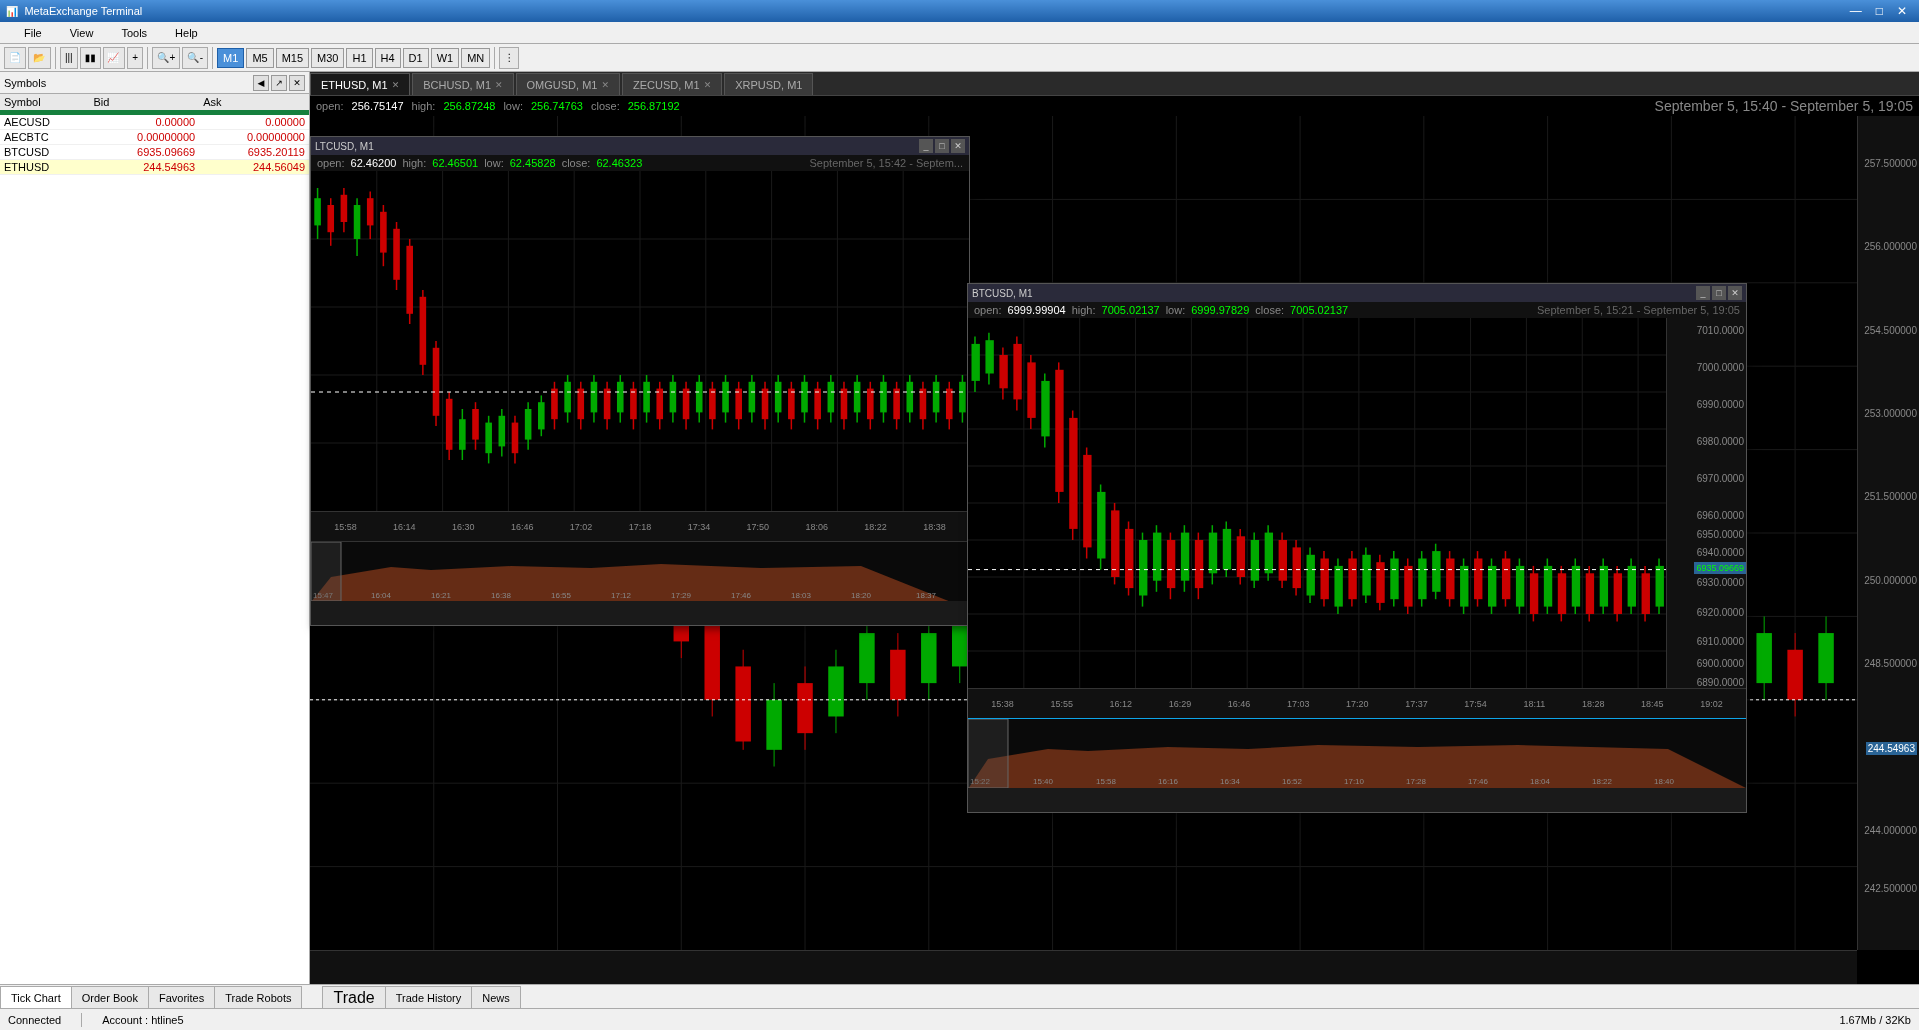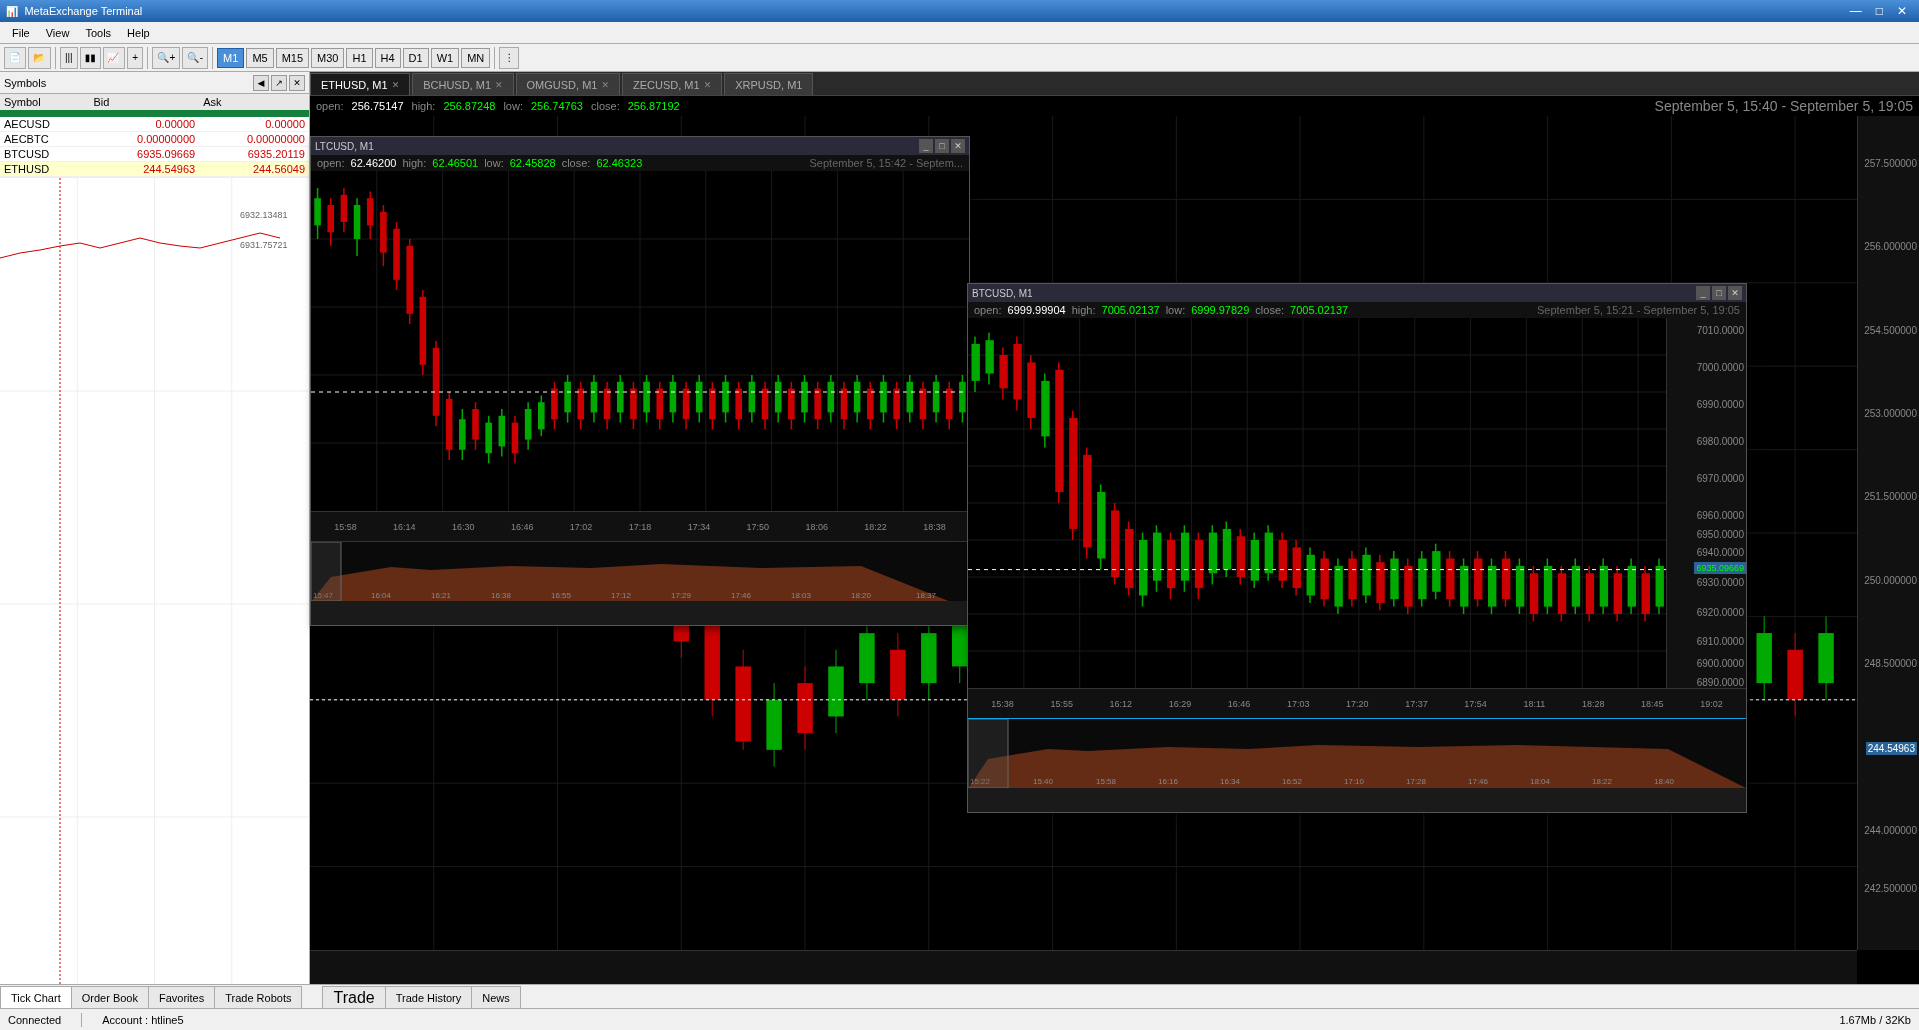--- a/index.html
+++ b/index.html
@@ -43,20 +43,21 @@
       height: 22px;
       display: flex;
       align-items: center;
       padding: 0 4px;
       border-bottom: 1px solid #aaa;
     }
     .menu-item {
       padding: 2px 8px;
       cursor: pointer;
       font-size: 11px;
+      margin-left: 12px;
     }
 
     
     .toolbar {
       background: #f0f0f0;
       height: 28px;
       display: flex;
       align-items: center;
       padding: 0 4px;
       border-bottom: 1px solid #aaa;
@@ -115,21 +116,21 @@
       justify-content: center;
     }
 
     .symbols-table {
       width: 100%;
       border-collapse: collapse;
       font-size: 11px;
     }
     .symbols-table th {
       background: #e8e8e8;
-      border-bottom: 7px solid #15803d;
+      border-bottom: 5px solid #15803d;
       padding: 2px 4px;
       text-align: left;
       font-weight: normal;
     }
     .symbols-table td {
       padding: 1px 4px;
       border-bottom: 1px solid #f0f0f0;
     }
     .bid-col { color: #cc0000; text-align: right; }
     .ask-col { color: #cc0000; text-align: right; }
@@ -313,40 +314,20 @@
           <td class="ask-col">6935.20119</td>
         </tr>
         <tr style="background:#ffffcc;">
           <td>ETHUSD</td>
           <td class="bid-col">244.54963</td>
           <td class="ask-col">244.56049</td>
         </tr>
       </tbody>
     </table>
 
-    <div style="flex:1; background:#fff; border-top:1px solid #eee; position:relative; overflow:hidden;">
-      <svg width="100%" height="100%">
-        <rect width="100%" height="100%" fill="#fff"></rect>
-
-        <line x1="0" y1="25%" x2="100%" y2="25%" stroke="#eee" stroke-width="1"></line>
-        <line x1="0" y1="50%" x2="100%" y2="50%" stroke="#eee" stroke-width="1"></line>
-        <line x1="0" y1="75%" x2="100%" y2="75%" stroke="#eee" stroke-width="1"></line>
-
-        <line x1="25%" y1="0" x2="25%" y2="100%" stroke="#eee" stroke-width="1"></line>
-        <line x1="50%" y1="0" x2="50%" y2="100%" stroke="#eee" stroke-width="1"></line>
-        <line x1="75%" y1="0" x2="75%" y2="100%" stroke="#eee" stroke-width="1"></line>
-
-        <text x="240" y="40" font-size="9" fill="#666">6932.13481</text>
-        <text x="240" y="70" font-size="9" fill="#666">6931.75721</text>
-
-        <polyline points="0,80 20,75 40,72 60,68 80,65 100,70 120,65 140,60 160,65 180,68 200,70 220,65 240,60 260,55 280,60" fill="none" stroke="#cc0000" stroke-width="1"></polyline>
-
-        <line x1="60" y1="0" x2="60" y2="100%" stroke="#cc0000" stroke-width="1" stroke-dasharray="2,2"></line>
-      </svg>
-    </div>
 
     <div class="bottom-tabs" style="position:absolute; bottom:0; left:0; width:310px; height:24px;">
       <div class="bottom-tab active">Tick Chart</div>
       <div class="bottom-tab">Order Book</div>
       <div class="bottom-tab">Favorites</div>
       <div class="bottom-tab">Trade Robots</div>
     </div>
   </div>
 
   <div style="flex:1; background:#000; position:relative; display:flex; flex-direction:column;">

